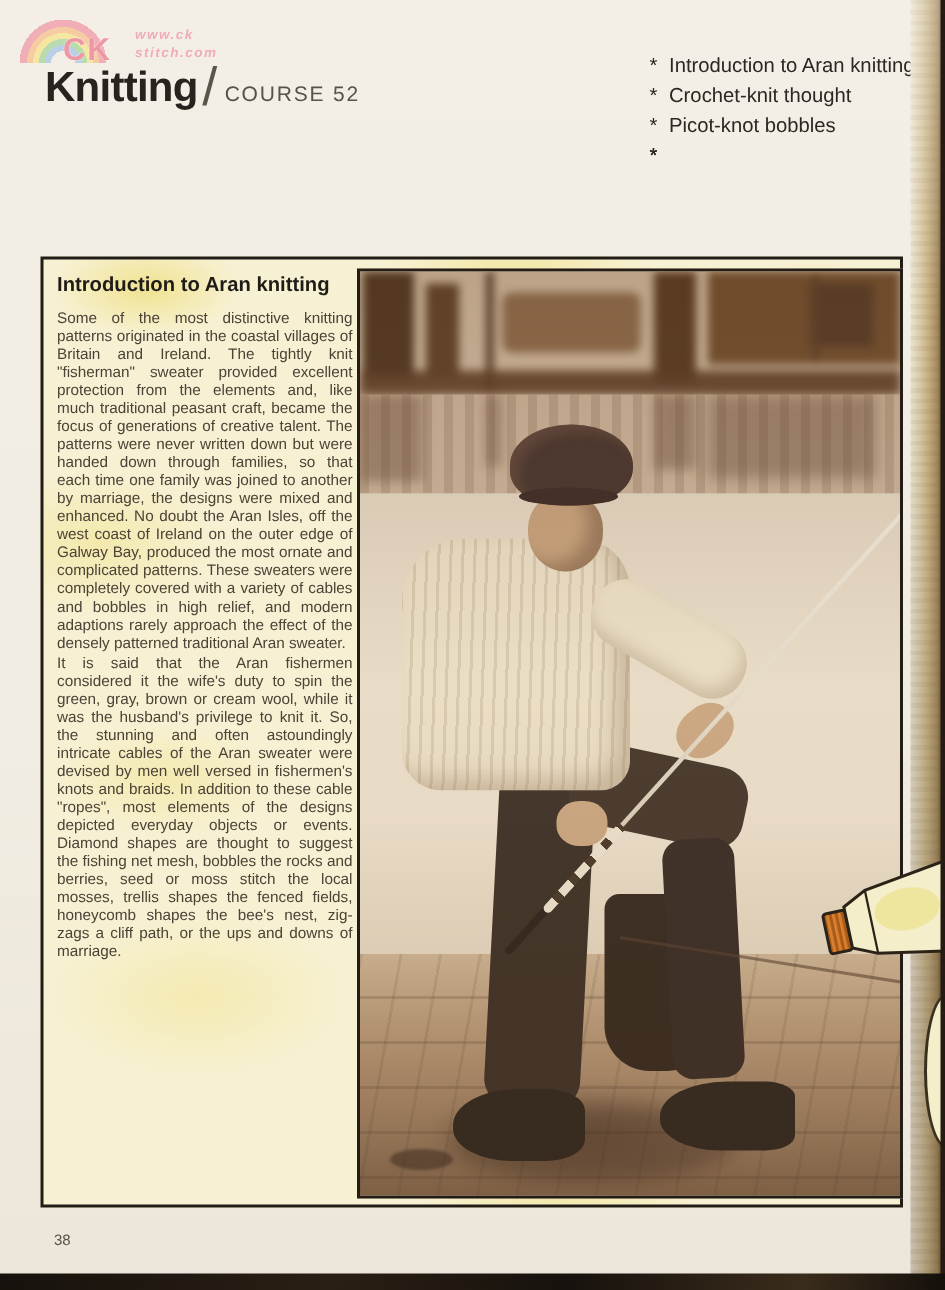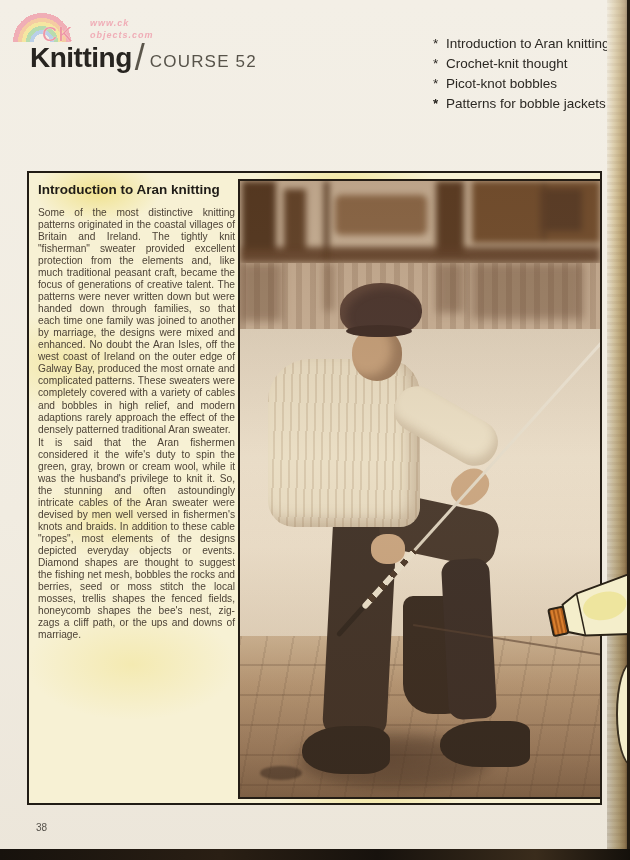--- a/index.html
+++ b/index.html
@@ -15,30 +15,30 @@
   .rainbow {
     position:absolute; left:2px; top:6px; width:64px; height:32px;
     border-radius:64px 64px 0 0;
     background:radial-gradient(circle at 50% 100%,
       rgba(255,255,255,0) 0 8px,
       #a9c6e9 8px 12px, #a6d69e 12px 16px, #f6e48c 16px 20px,
       #f6c28e 20px 24px, #ef9aa8 24px 29px, rgba(255,255,255,0) 29px);
     opacity:.85;
   }
   .wm-brand {
-    position:absolute; left:34px; top:18px; font-size:21px; font-weight:400;
+    position:absolute; left:34px; top:18px; font-size:21px; font-weight:700;
     color:#ee8e9e; letter-spacing:1px; text-shadow:0 0 1px #fff;
   }
   .wm-lines { position:absolute; left:82px; top:14px; color:#f0a6b2; font-size:9px; line-height:1.3; font-weight:700; letter-spacing:1px;font-style:italic; }
 
   
   .header { position:absolute; left:30px; top:42px; display:flex; align-items:baseline;justify-content:space-between; }
   .title { font-size:28px; font-weight:800; color:#272420; letter-spacing:-.5px; }
   .slash { font-size:36px; font-weight:300; color:#5a554a; margin:0 1px 0 3px; position:relative; top:3px; line-height:0; }
-  .course { font-size:17px; color:#57534a; letter-spacing:1.2px; margin-left:4px; }
+  .course { font-size:14px; color:#57534a; letter-spacing:1.2px; margin-left:4px; }
 
   
   .topics { position:absolute; left:433px; top:35px; width:180px; list-style:none; }
   .topics li { position:relative; padding-left:13px; font-size:13.5px; line-height:1.4; color:#2b2823; margin-bottom:1px; }
   .topics .ast { position:absolute; left:0; top:0; }
 
   
   .box {
     position:absolute; left:27px; top:171px; width:575px; height:634px;
     border:2px solid #211c15;
@@ -150,37 +150,37 @@
 </head>
 <body>
 
 <div id="page">
 
   <div class="watermark">
     <div class="rainbow"></div>
     <div class="wm-brand">CK</div>
     <div class="wm-lines">
       <div>www.ck</div>
-      <div>objects.com</div>
+      <div>stitch.com</div>
     </div>
   </div>
 
   <div class="header">
     <span class="title">Knitting</span>
     <span class="slash">/</span>
     <span class="course">COURSE 52</span>
   </div>
 
   <ul class="topics">
     <li><span class="ast">*</span><span>Introduction to Aran knitting</span></li>
     <li><span class="ast">*</span><span>Crochet-knit thought</span></li>
     <li><span class="ast">*</span><span>Picot-knot bobbles</span></li>
     <li><span class="ast">*</span></li>
     <li><span class="ast">*</span></li>
-    <li><span class="ast">*</span><span>Patterns for bobble jackets</span></li>
+    <li><span class="ast">*</span></li>
   </ul>
 
   <div class="box">
 
     <div class="article">
       <h2>Introduction to Aran knitting</h2>
       <p>Some of the most distinctive knitting patterns originated in the coastal villages of Britain and Ireland. The tightly knit "fisherman" sweater provided excellent protection from the elements and, like much traditional peasant craft, became the focus of generations of creative talent. The patterns were never written down but were handed down through families, so that each time one family was joined to another by marriage, the designs were mixed and enhanced. No doubt the Aran Isles, off the west coast of Ireland on the outer edge of Galway Bay, produced the most ornate and complicated patterns. These sweaters were completely covered with a variety of cables and bobbles in high relief, and modern adaptions rarely approach the effect of the densely patterned traditional Aran sweater.</p>
       <p>It is said that the Aran fishermen considered it the wife's duty to spin the green, gray, brown or cream wool, while it was the husband's privilege to knit it. So, the stunning and often astoundingly intricate cables of the Aran sweater were devised by men well versed in fishermen's knots and braids. In addition to these cable "ropes", most elements of the designs depicted everyday objects or events. Diamond shapes are thought to suggest the fishing net mesh, bobbles the rocks and berries, seed or moss stitch the local mosses, trellis shapes the fenced fields, honeycomb shapes the bee's nest, zig-zags a cliff path, or the ups and downs of marriage.</p>
     </div>
 

